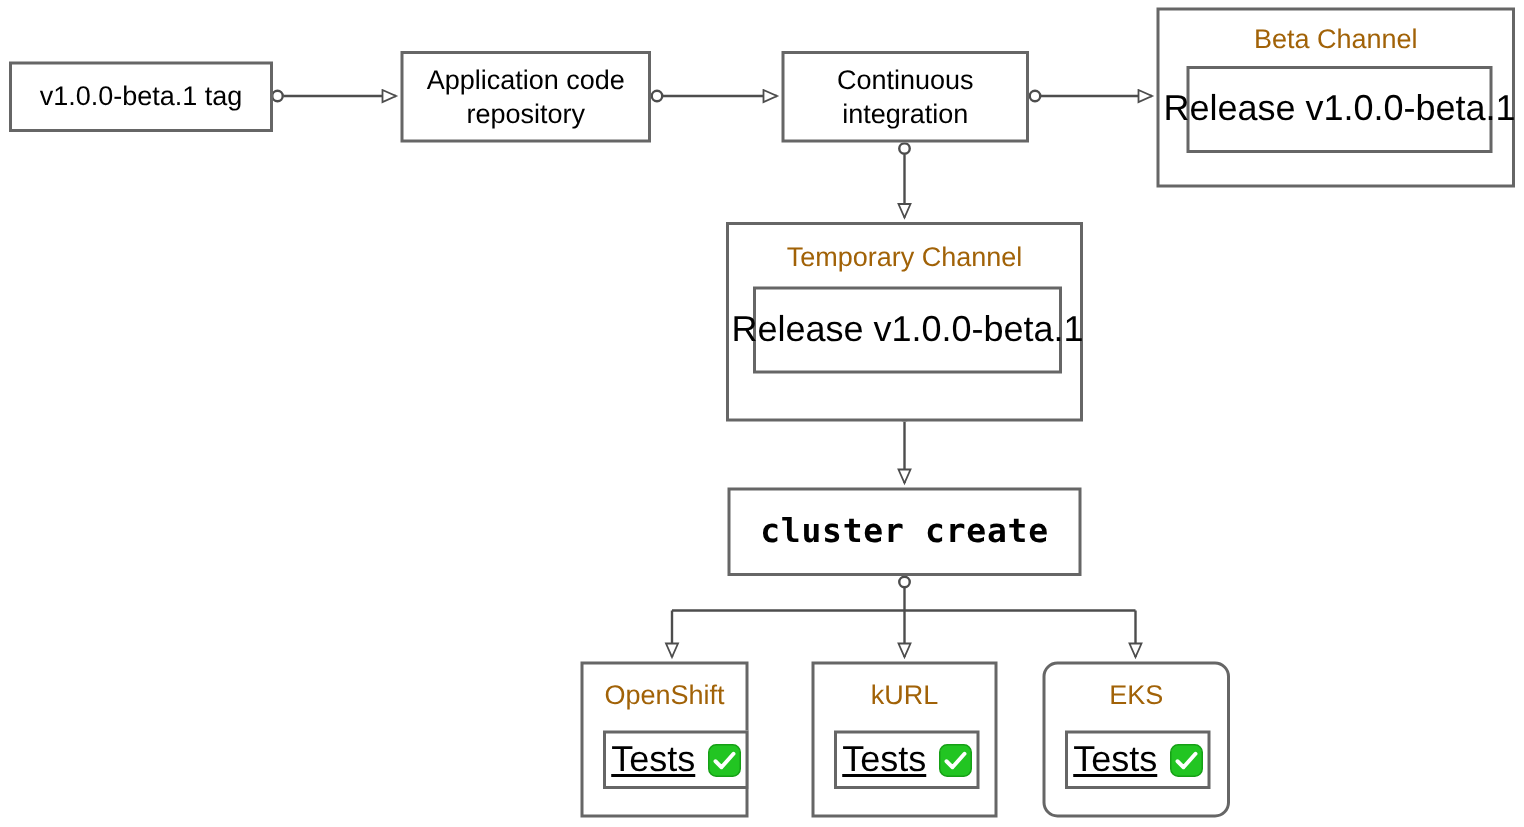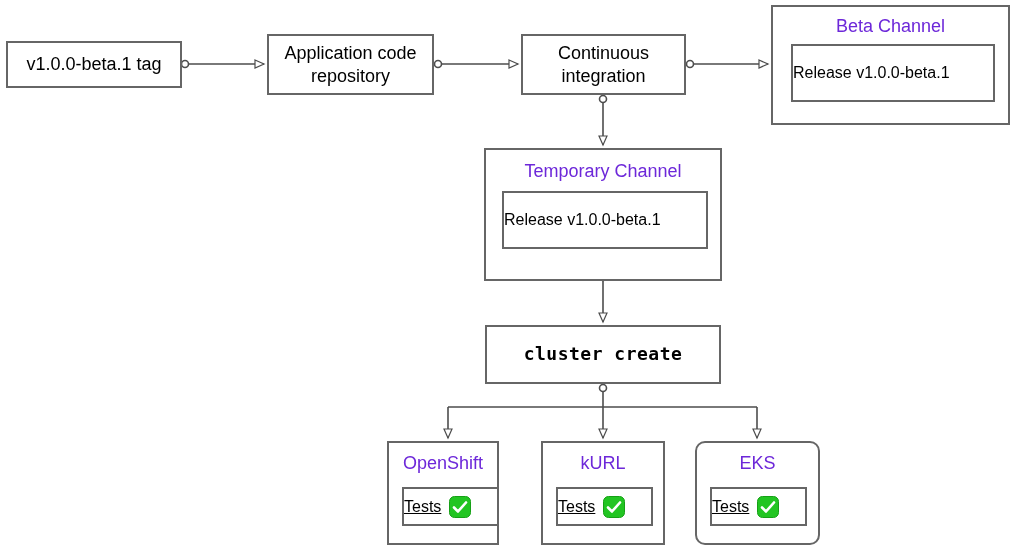--- a/index.html
+++ b/index.html
@@ -35,49 +35,49 @@
     justify-content: center;
     text-align: center;
     color: #000000;
     font-size: 18px;
     line-height: 1.25;
     z-index: 2;
   }
   .node.mono {
     font-family: "DejaVu Sans Mono", "Liberation Mono", monospace;
     font-weight: bold;
-    font-size: 18px;
+    font-size: 22px;
     letter-spacing: 0.5px;
   }
   .group {
     position: absolute;
     box-sizing: border-box;
     border: 2px solid #666666;
     background: #ffffff;
     z-index: 2;
   }
   .group-title {
     position: absolute;
     left: 0;
     right: 0;
     text-align: center;
-    color: #6d28d9;
+    color: #a16207;
     font-size: 18px;
     line-height: 1.2;
   }
   .inner-box {
     position: absolute;
     box-sizing: border-box;
     border: 2px solid #666666;
     background: #ffffff;
     display: flex;
     align-items: center;
-    justify-content: flex-start;
+    justify-content: center;
     color: #000000;
-    font-size: 16px;
+    font-size: 24px;
     white-space: nowrap;
   }
   .tests-row {
     display: flex;
     align-items: center;
     justify-content: center;
     gap: 8px;
     text-decoration: underline;
   }
   .check-badge {

